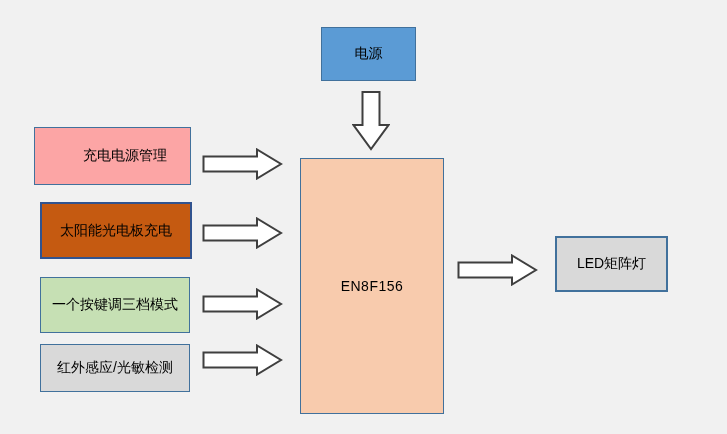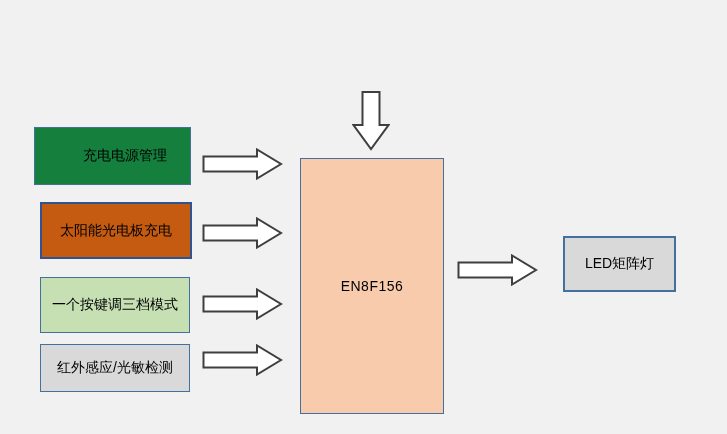--- a/index.html
+++ b/index.html
@@ -47,26 +47,29 @@
   .arrow-in-2   { left: 202px; top: 217px; width: 81px; height: 32px; }
   .arrow-in-3   { left: 202px; top: 288px; width: 81px; height: 32px; }
   .arrow-in-4   { left: 202px; top: 344px; width: 81px; height: 32px; }
   .arrow-out    { left: 457px; top: 254px; width: 81px; height: 32px; }
 </style>
 </head>
 <body>
 
 <div class="canvas" style="background-color: rgb(241, 241, 241);">
 
+  <div class="box power-box" style="background-color: rgb(91, 155, 213); border-color: rgb(65, 113, 156);">
+    <span class="box-label">电源</span>
+  </div>
 
   <svg class="arrow arrow-down" viewBox="0 0 38 60">
     <polygon points="10.5,1 27.5,1 27.5,34 36.5,34 19,58 1.5,34 10.5,34" style="fill: rgb(255, 255, 255); stroke: rgb(63, 63, 63);"></polygon>
   </svg>
 
-  <div class="box input-box-1" style="background-color: #15803d; border-color: rgb(65, 113, 156); padding-left: 25px;">
+  <div class="box input-box-1" style="background-color: #fca5a5; border-color: rgb(65, 113, 156); padding-left: 25px;">
     <span class="box-label">充电电源管理</span>
   </div>
 
   <div class="box input-box-2" style="background-color: rgb(197, 90, 17); border-color: rgb(49, 83, 143);">
     <span class="box-label">太阳能光电板充电</span>
   </div>
 
   <div class="box input-box-3" style="background-color: rgb(198, 224, 180); border-color: rgb(65, 113, 156);">
     <span class="box-label">一个按键调三档模式</span>
   </div>
@@ -92,17 +95,17 @@
   </svg>
 
   <div class="box mcu-box" style="background-color: rgb(248, 203, 173); border-color: rgb(65, 113, 156);">
     <span class="box-label">EN8F156</span>
   </div>
 
   <svg class="arrow arrow-out" viewBox="0 0 81 32">
     <polygon points="1.5,8.5 55,8.5 55,1.5 79,16 55,30.5 55,23.5 1.5,23.5" style="fill: rgb(255, 255, 255); stroke: rgb(63, 63, 63);"></polygon>
   </svg>
 
-  <div class="box output-box" style="background-color: rgb(217, 217, 217); border-color: rgb(65, 113, 156); margin-left: 8px;">
+  <div class="box output-box" style="background-color: rgb(217, 217, 217); border-color: rgb(65, 113, 156);">
     <span class="box-label">LED矩阵灯</span>
   </div>
 
 </div>
 
 </body></html>

